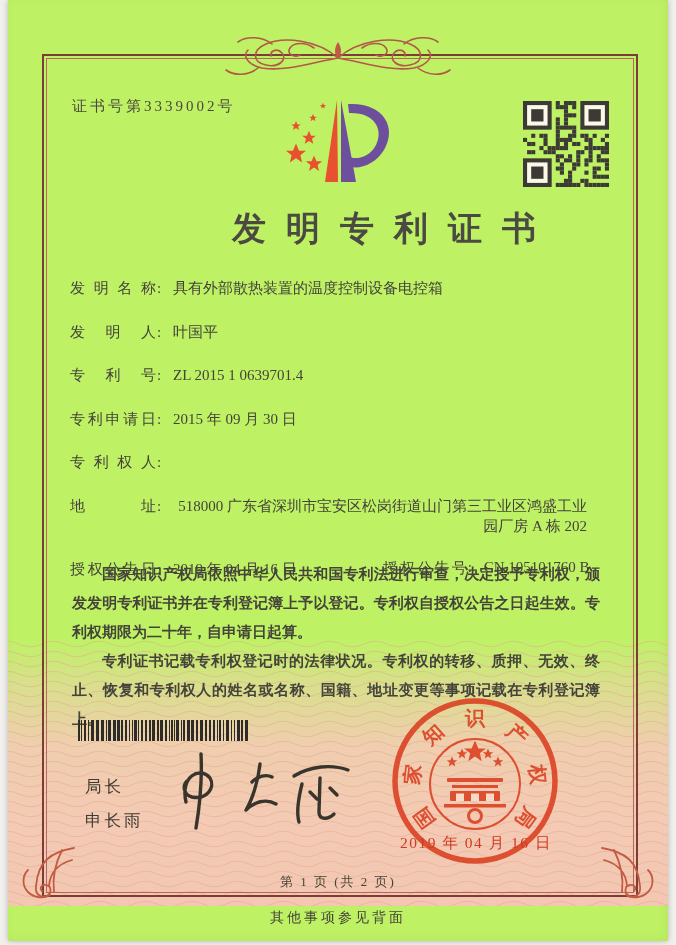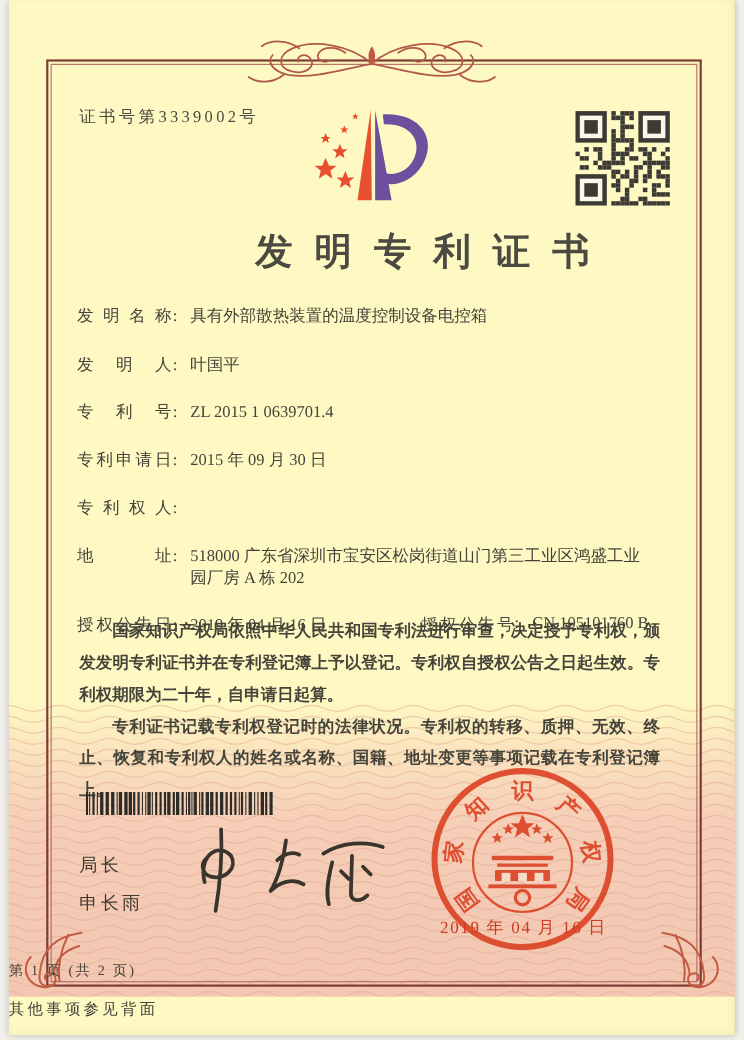--- a/index.html
+++ b/index.html
@@ -1,54 +1,54 @@
 <!DOCTYPE html>
 <html style="--border-maroon: #7d3c35;"><head>
 <meta charset="utf-8">
 <style>
   html,body{margin:0;padding:0;background:#eceae6;}
   .stage{position:relative;width:676px;height:945px;overflow:hidden;background:#f1f0ed;
          font-family:"Liberation Serif","DejaVu Serif",serif;}
-  .paper{position:absolute;left:8px;top:0;width:660px;height:941px;background:#fef9c3;
+  .paper{position:absolute;left:8px;top:0;width:660px;height:941px;background:#bef264;
          box-shadow:0 0 6px rgba(0,0,0,.25), inset -2px -2px 8px rgba(120,90,70,.08);}
   
   .pink-zone{position:absolute;left:0;top:638px;width:660px;height:268px;
       background:linear-gradient(180deg, rgba(246,206,188,0) 0%, rgba(246,203,184,.45) 16%,
                  rgba(245,202,182,.9) 40%, #f4cab4 70%, #f3c7b2 100%);}
   .pink-zone svg{position:absolute;inset:0;}
   
   .cert-border{position:absolute;left:34px;top:54px;width:592px;height:839px;
       border:2.5px solid var(--border-maroon,#7d3c35);pointer-events:none;}
   .cert-border::after{content:"";position:absolute;inset:2px;border:1px solid #b4685c;}
   .cert-no{position:absolute;left:64px;top:97px;font-size:15px;letter-spacing:3px;color:#4a493f;}
   .logo{position:absolute;left:268px;top:88px;width:128px;height:106px;}
   .qr{position:absolute;left:515px;top:101px;width:86px;height:86px;}
   .title{position:absolute;left:0;top:206px;width:660px;text-align:center;
       font-size:34px;font-weight:600;color:#4b4a42;letter-spacing:20px;text-indent:20px;margin-left:46px;}
   .fields{position:absolute;left:62px;top:278px;width:534px;color:#44433a;font-size:15px;}
   .frow{display:flex;margin-bottom:23.5px;line-height:20px;}
   .flabel{display:inline-block;width:86px;text-align:justify;text-align-last:justify;flex:0 0 86px;}
   .fcolon{flex:0 0 8px;margin-left:1px;}
-  .fval{margin-left:8px;}
+  .fval{margin-left:8px;text-align:right;}
   .addr-row .fval{width:414px;}
   .grant-row{display:flex;}
   .grant-right{display:flex;margin-left:54px;}
   .grant-right .flabel{width:84px;flex:0 0 84px;padding-left:32px;}
   .body-text{position:absolute;left:64px;top:560px;width:528px;font-size:15px;
       line-height:1.93;color:#45443b;text-align:justify;}
   .body-text p{margin:0;text-indent:2em;font-weight:bold;}
   .barcode{position:absolute;left:70px;top:720px;width:170px;height:21px;}
-  .director{position:absolute;left:64px;top:770px;color:#3f3c33;font-size:16.5px;letter-spacing:3px;line-height:34px;}
+  .director{position:absolute;left:77px;top:770px;color:#3f3c33;font-size:16.5px;letter-spacing:3px;line-height:34px;}
   .signature{position:absolute;left:152px;top:742px;width:200px;height:98px;}
   .seal{position:absolute;left:378px;top:692px;width:178px;height:178px;opacity:.92;}
   .seal-date{position:absolute;left:392px;top:833px;font-size:15.5px;letter-spacing:1.5px;
       color:#cf3a22;z-index:3;}
-  .page-indicator{position:absolute;left:0;top:873px;width:660px;
+  .page-indicator{position:absolute;left:0;top:873px;width:660px;text-align:center;
       font-size:13px;color:#494438;letter-spacing:2px;}
-  .back-note{position:absolute;left:0;top:909px;width:660px;
+  .back-note{position:absolute;left:0;top:909px;width:660px;text-align:center;
       font-size:14px;color:#45423a;letter-spacing:3px;}
   .flourish-top{position:absolute;left:206px;top:28px;width:248px;height:54px;}
   .corner-fl{position:absolute;width:62px;height:60px;}
   .corner-fl.left{left:8px;top:842px;}
   .corner-fl.right{left:590px;top:842px;transform:scaleX(-1);}
 </style>
 </head>
 <body>
 
 <div class="stage">

